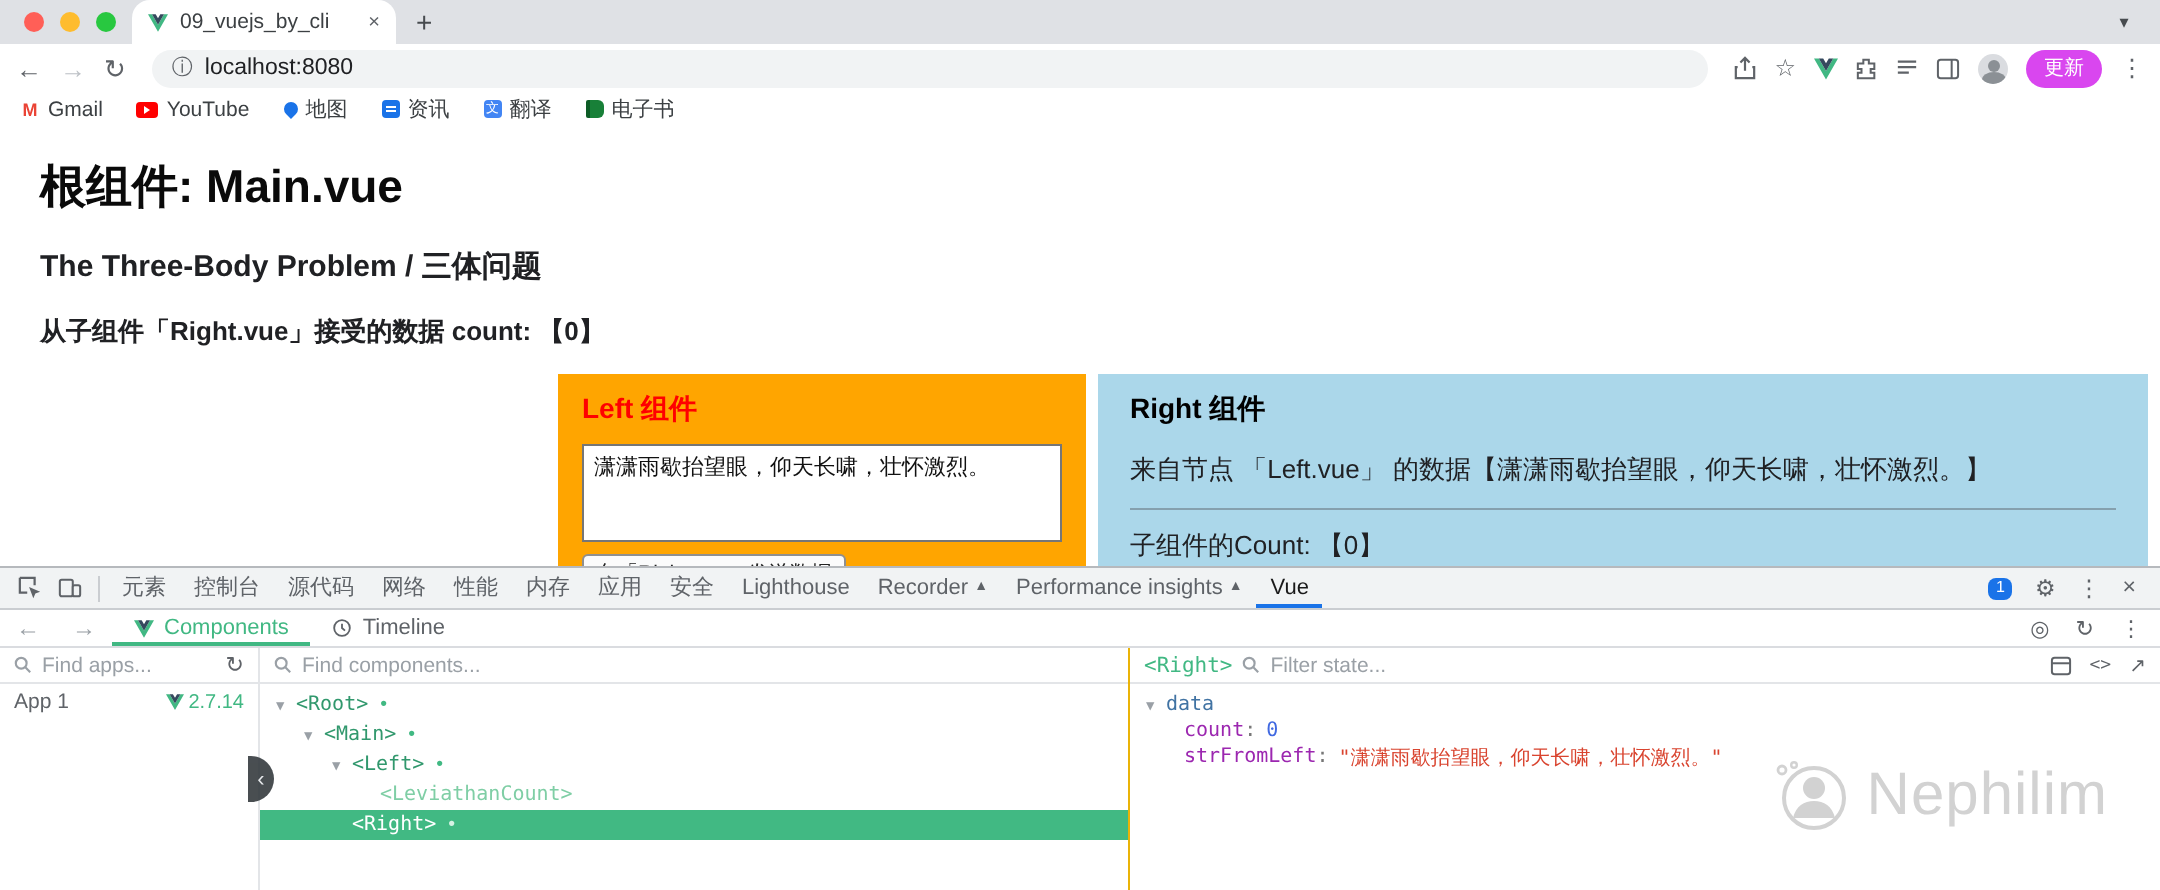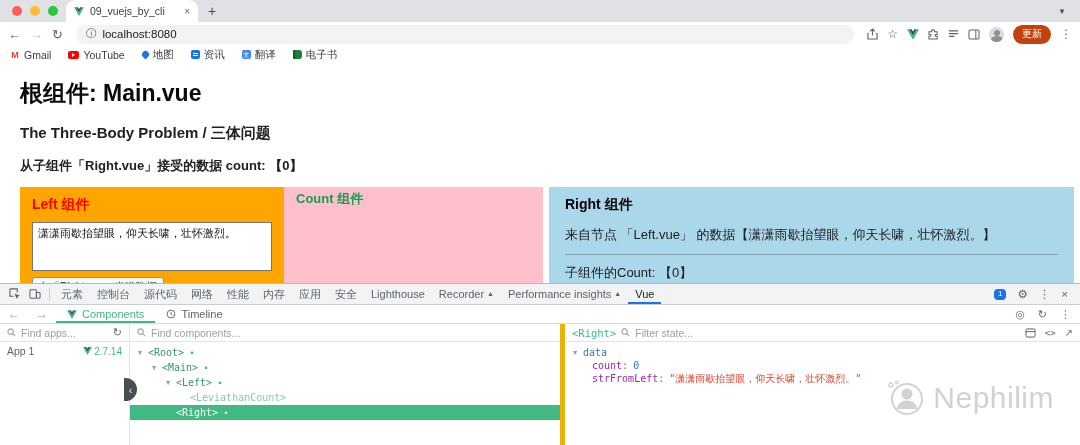--- a/index.html
+++ b/index.html
@@ -27,21 +27,21 @@
   .nav-ic { font-size:13px; color:#5f6368; }
   .nav-ic.dis { color:#bdc1c6; }
   .omnibox { flex:1; height:19px; background:#f1f3f4; border-radius:10px; margin:0 4px;
              display:flex; align-items:center; padding:0 10px; gap:6px; }
   .info-ic { font-size:10.5px; color:#5f6368; }
   .url { font-size:11.5px; color:#202124; }
   .tb-ic { font-size:12px; color:#5f6368; display:flex; align-items:center; }
   .avatar { width:15px; height:15px; border-radius:50%; background:#dadce0; position:relative; overflow:hidden; }
   .avatar:before { content:""; position:absolute; left:4.5px; top:3px; width:6px; height:6px; border-radius:50%; background:#8b9095; }
   .avatar:after { content:""; position:absolute; left:1.5px; top:9.5px; width:12px; height:8px; border-radius:50%; background:#8b9095; }
-  .update-pill { background:#c2410c; color:#fff; font-size:10px; padding:2.5px 9px; border-radius:10px; white-space:nowrap; }
+  .update-pill { background:#d946ef; color:#fff; font-size:10px; padding:2.5px 9px; border-radius:10px; white-space:nowrap; }
 
   
   .bookmarks { position:absolute; top:46px; left:0; right:0; height:17px; background:#fff;
                display:flex; align-items:center; padding:0 10px; gap:17px; font-size:10.5px; color:#3c4043; }
   .bm { display:flex; align-items:center; gap:4px; }
   .bm-ic { width:10px; height:10px; display:inline-flex; align-items:center; justify-content:center; font-size:8px; }
   .gmail-m { color:#ea4335; font-weight:bold; font-size:9px; }
   .yt { width:11px; height:8px; background:#f00; border-radius:2px; position:relative; }
   .yt:before { content:""; position:absolute; left:4px; top:2px; border-left:3.5px solid #fff; border-top:2px solid transparent; border-bottom:2px solid transparent; }
   .pin { width:7px; height:7px; background:#1a73e8; border-radius:50% 50% 50% 0; transform:rotate(-45deg); }
@@ -49,21 +49,21 @@
   .sq:before { content:""; position:absolute; left:2px; top:2.5px; width:5px; height:1px; background:#fff; box-shadow:0 2px 0 #fff; }
   .tr { width:9px; height:9px; background:#4285f4; border-radius:2px; color:#fff; font-size:6.5px; line-height:9px; text-align:center; }
   .bk { width:9px; height:9px; background:#188038; border-radius:1px 3px 3px 1px; border-left:2px solid #0d5c26; }
 
   
   .page { position:absolute; top:63px; left:12px; right:0; height:220px; background:#fff; padding:4px 6px 0 8px; }
   .page-title { font-size:23px; font-weight:bold; color:#0a0a0a; margin-top:11px; }
   .page-sub { font-size:15px; font-weight:bold; margin-top:15px; }
   .page-received { font-size:13px; font-weight:bold; margin-top:14px; }
   .panels { display:flex; gap:6px; margin-top:12px; height:123px; }
-  .left-stack { width:523px; display:flex; flex-direction:row; }
+  .left-stack { width:523px; display:flex; flex-direction:column;align-items:flex-end; }
   .panel-left { background:#ffa500; height:110px; padding:9px 12px; }
   .left-title { color:#ff0000; font-weight:bold; font-size:14px; }
   .left-textarea { display:block; margin-top:8px; width:240px; height:49px; resize:none;
                    border:1px solid #767676; background:#fff; font-size:11px; padding:3px 5px;
                    font-family:"Liberation Sans",sans-serif; color:#111; }
   .send-btn { margin-top:6px; font-size:10.5px; padding:2px 6px; background:#fbfbfb;
               border:1px solid #8f8f8f; border-radius:3px; color:#222;
               font-family:"Liberation Sans",sans-serif; }
   .panel-count { background:#ffc0cb; flex:1; padding:3px 12px; overflow:hidden; }
   .count-title { color:#0f9d58; font-weight:bold; font-size:13px; }
@@ -91,21 +91,21 @@
 
   .vue-toolbar { height:19px; background:#fff; border-bottom:1px solid #dadce0; flex:none;
                  display:flex; align-items:center; font-size:11px; color:#5f6368; }
   .vt-arrow { padding:0 8px; color:#9aa0a6; font-size:12px; }
   .vt-tab { display:flex; align-items:center; gap:5px; padding:0 11px; height:100%; }
   .vt-tab.active { color:#41b883; box-shadow:inset 0 -2px 0 #41b883; }
   .vt-right { margin-left:auto; display:flex; align-items:center; gap:13px; padding-right:9px; font-size:11px; color:#5f6368; }
 
   .vue-body { flex:1; display:flex; position:relative; background:#fff; overflow:hidden; }
   .col-apps { width:130px; flex:none; border-right:1px solid #e3e5e8; display:flex; flex-direction:column; }
-  .col-tree { width:435px; flex:none; border-right:5px solid #eab308; position:relative; display:flex; flex-direction:column; }
+  .col-tree { width:435px; flex:none; border-right:1px solid #eab308; position:relative; display:flex; flex-direction:column; }
   .col-state { flex:1; display:flex; flex-direction:column; }
   .col-header { height:18px; flex:none; border-bottom:1px solid #e3e5e8; display:flex; align-items:center;
                 padding:0 7px; gap:5px; }
   .find-input { flex:1; min-width:20px; border:none; outline:none; background:transparent;
                 font-size:10.5px; color:#202124; font-family:"Liberation Sans",sans-serif; }
   .find-input::placeholder { color:#9aa0a6; }
   .hdr-refresh { margin-left:auto; font-size:11px; color:#5f6368; }
   .app-row { height:18px; display:flex; align-items:center; padding:0 7px; gap:4px; font-size:10.5px; color:#5f6368; }
   .app-ver { margin-left:auto; display:flex; align-items:center; gap:2px; color:#41b883; font-size:10px;justify-content:space-between; }
 

